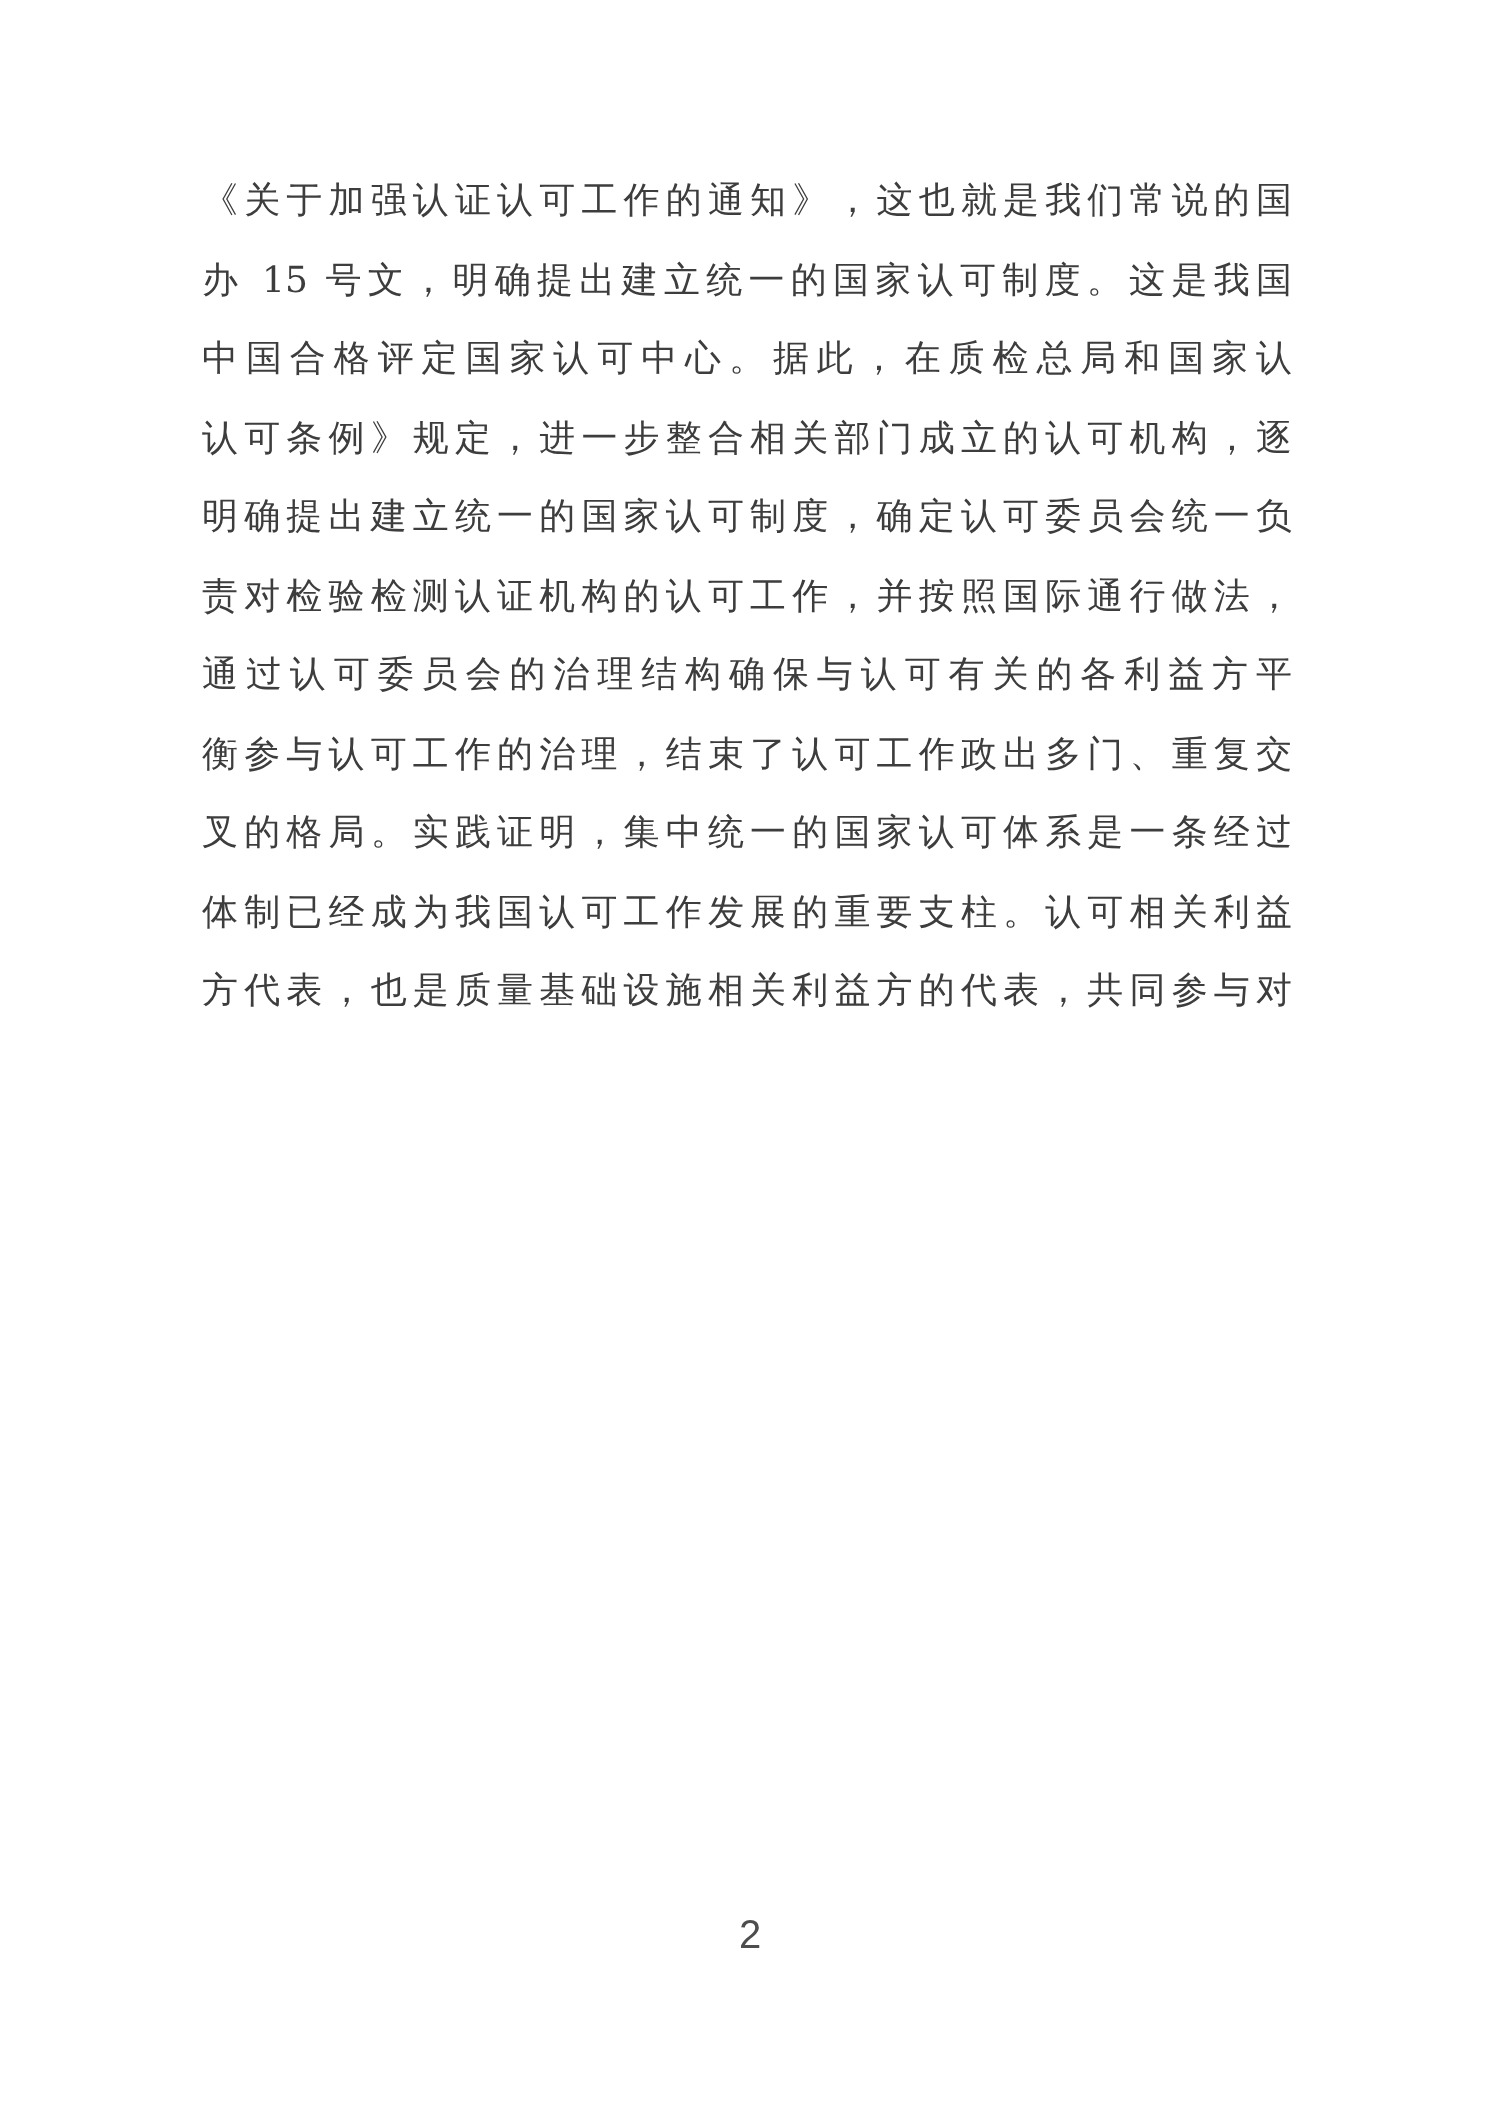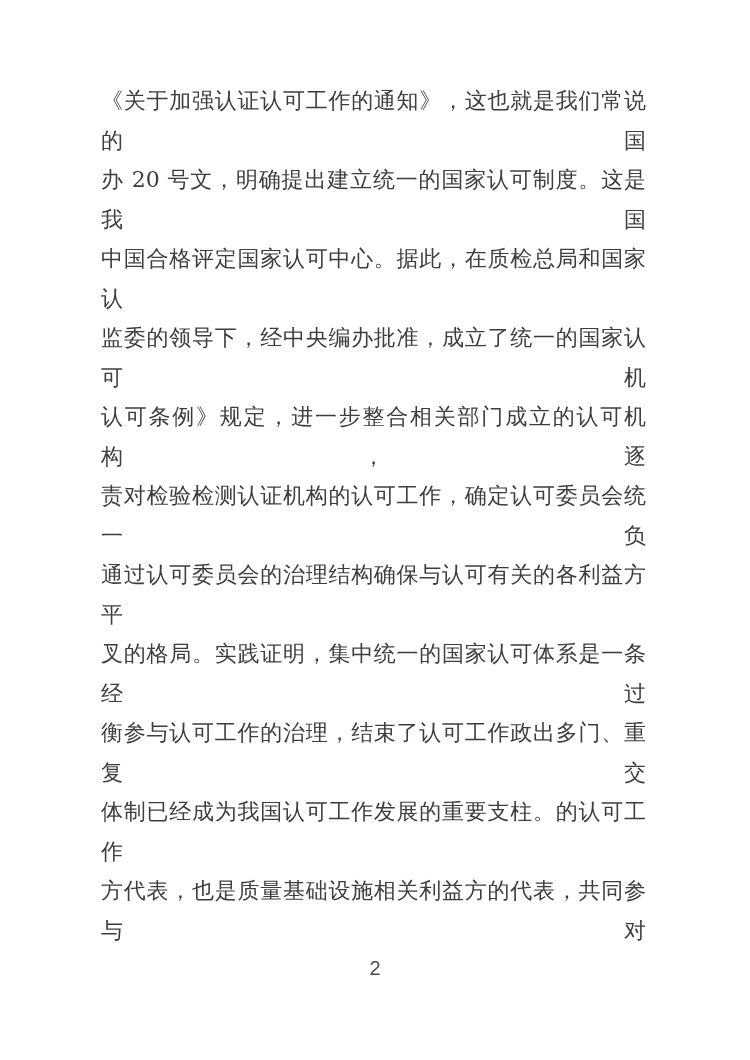--- a/index.html
+++ b/index.html
@@ -15,21 +15,21 @@
     overflow: hidden;
     font-family: "DejaVu Serif", "Liberation Serif", serif;
   }
   .text-block {
     position: absolute;
     left: 101px;
     top: 81px;
     width: 545px;
   }
   .line {
-    font-size: 22px;
+    font-size: 18px;
     line-height: 39.5px;
     color: #3d3d3d;
     font-weight: 400;
     text-align: justify;
     text-justify: inter-character;
     letter-spacing: 0;
   }
   .line.fill {
     text-align-last: justify;
   }
@@ -44,25 +44,25 @@
     line-height: 24px;
     color: #4d4d4d;
   }
 </style>
 </head>
 <body>
 
 <div class="page">
   <div class="text-block" id="text-block">
       <div class="line fill">《关于加强认证认可工作的通知》，这也就是我们常说的国</div>
-      <div class="line fill">办 20 号文，明确提出建立统一的国家认可制度。这是我国</div>
+      <div class="line fill">办 15 号文，明确提出建立统一的国家认可制度。这是我国</div>
       <div class="line fill">中国合格评定国家认可中心。据此，在质检总局和国家认</div>
-      <div class="line fill">监委的领导下，经中央编办批准，成立了统一的国家认可机</div>
       <div class="line fill">认可条例》规定，进一步整合相关部门成立的认可机构，逐</div>
-      <div class="line fill">责对检验检测认证机构的认可工作，确定认可委员会统一负</div>
+      <div class="line fill">明确提出建立统一的国家认可制度，确定认可委员会统一负</div>
+      <div class="line fill">责对检验检测认证机构的认可工作，并按照国际通行做法，</div>
       <div class="line fill">通过认可委员会的治理结构确保与认可有关的各利益方平</div>
+      <div class="line fill">衡参与认可工作的治理，结束了认可工作政出多门、重复交</div>
       <div class="line fill">叉的格局。实践证明，集中统一的国家认可体系是一条经过</div>
-      <div class="line fill">衡参与认可工作的治理，结束了认可工作政出多门、重复交</div>
-      <div class="line fill">体制已经成为我国认可工作发展的重要支柱。的认可工作</div>
+      <div class="line fill">体制已经成为我国认可工作发展的重要支柱。认可相关利益</div>
       <div class="line fill">方代表，也是质量基础设施相关利益方的代表，共同参与对</div>
     </div>
   <div class="page-number">2</div>
 </div>
 
 </body></html>

